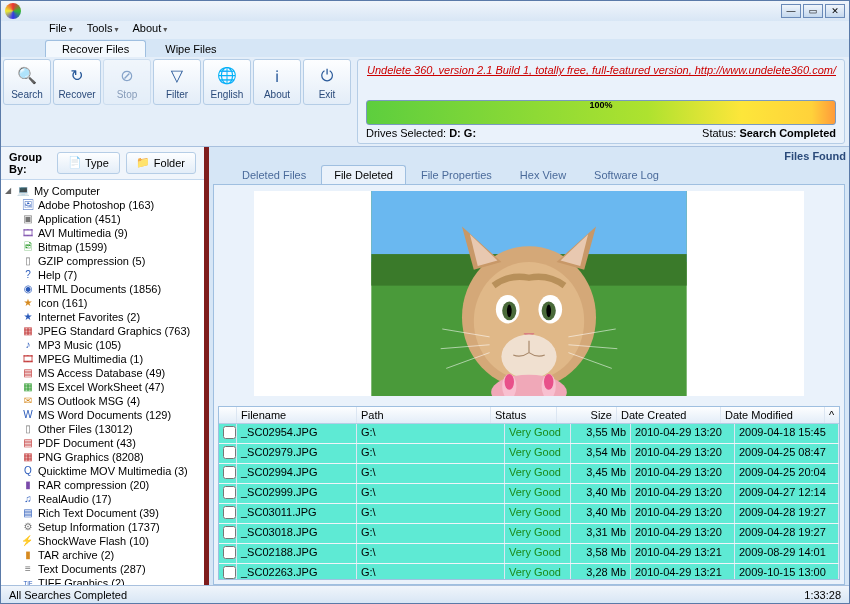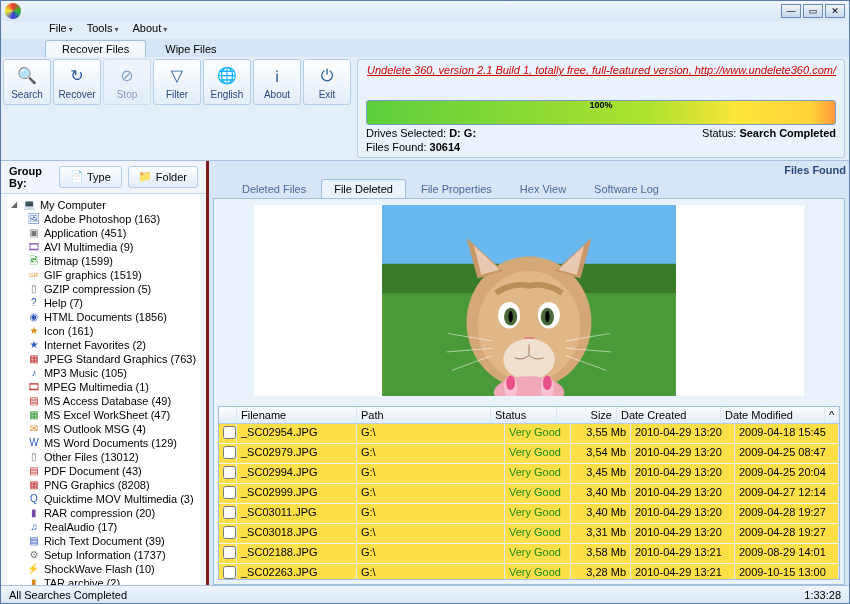--- a/index.html
+++ b/index.html
@@ -23,38 +23,38 @@
 .tbtn.disabled { opacity: 0.5; }
 .status-area { flex: 1; padding: 4px 8px; display: flex; flex-direction: column; gap: 2px; border: 1px solid #b5cde6; margin: 2px 4px; border-radius: 3px; background: #eaf2fb; }
 .topline { display: flex; align-items: center; }
 .linktxt { color: #c00; text-decoration: underline; font-style: italic; margin-left: auto; }
 .progress { height: 25px; border: 1px solid #7a9ac0; border-radius: 3px; background: linear-gradient(to right,#5dce3e 0%,#aee22f 60%,#fde63a 80%,#ffd23a 95%,#ff9a3a 100%); position: relative; margin-top: 22px; }
 .progress .plabel { position: absolute; left: 50%; top: -1px; transform: translateX(-50%); font-size: 9px; font-weight: bold; }
 .statrow { display: flex; }
 .statrow .left { flex: 1; }
 .statrow .right { }
 .body-area { flex: 1; display: flex; overflow: hidden; }
-.leftpanel { width: 208px; background: #f0f5fb; border-right: 3px solid #7f1d1d; display: flex; flex-direction: column; align-items: center; }
+.leftpanel { width: 208px; background: #f0f5fb; border-right: 5px solid #7f1d1d; display: flex; flex-direction: column; }
 .groupby { display: flex; align-items: center; padding: 4px 8px; gap: 6px; border-bottom: 1px solid #c4d8ee; }
 .gbtn { display: flex; align-items: center; gap: 3px; padding: 3px 10px; border: 1px solid #b5cde6; border-radius: 3px; background: linear-gradient(#fdfeff,#e3edf8); cursor: pointer; }
 .gbtn svg, .gbtn .gic { width: 14px; height: 14px; }
 .tree { flex: 1; overflow-y: auto; padding: 4px 2px; background: #fff; }
 .tree-row { display: flex; align-items: center; padding: 0 2px; gap: 3px; white-space: nowrap; cursor: pointer; line-height: 14px; }
 .tree-row .expand { width: 9px; font-size: 8px; color: #666; }
 .tree-row .ficon { width: 14px; text-align: center; font-size: 10px; }
 .tree-children { padding-left: 16px; }
 .rightpanel { flex: 1; display: flex; flex-direction: column; background: #d6e6f6; }
 .files-found-hdr { text-align: right; font-weight: bold; padding: 3px; color: #2a4a7a; }
 .detail-tabs { display: flex; gap: 2px; padding-left: 20px; }
 .dtab { padding: 3px 12px; background: #d6e6f6; border: 1px solid transparent; border-bottom: none; cursor: pointer; color: #4a6a9a; }
 .dtab.active { background: #eaf2fb; border-color: #9fbfe0; border-radius: 3px 3px 0 0; color: #000; }
 .preview-area { flex: 1; background: #eaf2fb; border: 1px solid #9fbfe0; margin: 0 4px; display: flex; flex-direction: column; overflow: hidden; }
 .preview-img { flex: 1; background: #fff; margin: 6px 40px; display: flex; align-items: center; justify-content: center; overflow: hidden; }
 .cat-svg { width: 100%; height: 100%; }
-.filetable { height: 174px; background: #fde047; margin: 4px; border: 1px solid #9fbfe0; overflow: hidden; display: flex; flex-direction: column; }
+.filetable { height: 174px; background: #5eead4; margin: 4px; border: 1px solid #9fbfe0; overflow: hidden; display: flex; flex-direction: column; }
 .ft-header { display: flex; background: linear-gradient(#fdfeff,#e3edf8); border-bottom: 1px solid #b5cde6; }
 .ft-header div, .ft-row div { padding: 2px 4px; border-right: 1px solid #dce6f2; overflow: hidden; white-space: nowrap; }
 .col-chk { width: 18px; text-align: center; }
 .col-fn { width: 120px; }
 .col-path { flex: 1; }
 .col-st { width: 66px; }
 .col-sz { width: 60px; text-align: right; }
 .col-dc { width: 104px; }
 .col-dm { width: 104px; }
 .col-sc { width: 14px; border-right: none !important; }
@@ -126,23 +126,20 @@
       <div class="topline">
           <span class="linktxt">Undelete 360, version 2.1 Build 1, totally free, full-featured version, http://www.undelete360.com/</span>
         </div>
       <div class="progress">
           <span class="plabel">100%</span>
         </div>
       <div class="statrow">
         <span class="left"><span>Drives Selected:</span> <b>D: G:</b></span>
         <span class="right"><span>Status:</span> <b>Search Completed</b></span>
       </div>
-      <div class="statrow">
-        <span class="left"><span>Files Found:</span> <b>30614</b></span>
-      </div>
     </div>
   </div>
 
   <div class="body-area">
     <div class="leftpanel">
       <div class="groupby">
         <span><b>Group By:</b></span>
         <span class="gbtn">
             <span class="gic">📄</span>
             <span>Type</span>
@@ -167,24 +164,20 @@
               <span class="ficon ic-gray" style="font-size:10px">▣</span>
               <span>Application (451)</span>
             </div>
             <div class="tree-row">
               <span class="ficon ic-purple" style="font-size:10px">🎞</span>
               <span>AVI Multimedia (9)</span>
             </div>
             <div class="tree-row">
               <span class="ficon ic-green" style="font-size:10px">🖻</span>
               <span>Bitmap (1599)</span>
-            </div>
-            <div class="tree-row">
-              <span class="ficon ic-orange" style="font-size:6px">GIF</span>
-              <span>GIF graphics (1519)</span>
             </div>
             <div class="tree-row">
               <span class="ficon ic-gray" style="font-size:10px">▯</span>
               <span>GZIP compression (5)</span>
             </div>
             <div class="tree-row">
               <span class="ficon ic-blue" style="font-size:10px">?</span>
               <span>Help (7)</span>
             </div>
             <div class="tree-row">

